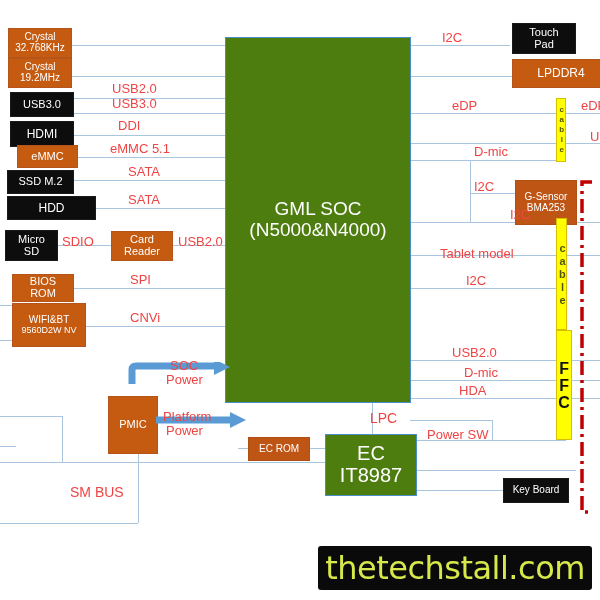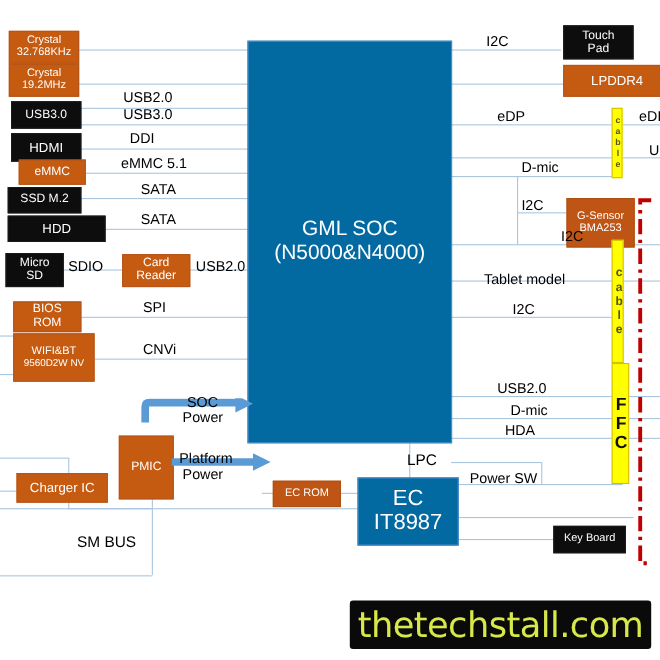--- a/index.html
+++ b/index.html
@@ -22,25 +22,25 @@
     justify-content:center;
     text-align:center;
     line-height:1.08;
     color:#ffffff;
     overflow:hidden;
   }
   .box .l2{display:block;}
   .blk{background:#0d0d0d;border:1px solid #1a1a1a;}
   .org{background:#c55a11;border:1px solid #b5551b;}
   .org2{background:#bf5515;border:1px solid #b04f13;}
-  .blu{background:#0369a1;border:1px solid #4a8ec9;text-align:center;}
+  .blu{background:#4d7c0f;border:1px solid #4a8ec9;text-align:center;}
   .ylw{background:#ffff00;border:1px solid #d6c000;color:#4a4a00;}
   .lbl{
     position:absolute;
-    color:#000000;
+    color:#ef4444;
     white-space:nowrap;
     line-height:1.05;
     text-align:right;
   }
   .vline, .hline{position:absolute;background:#a9c6de;}
   .hline{height:1px;}
   .vline{width:1px;}
   .cable{
     writing-mode:vertical-rl;
     text-orientation:upright;
@@ -181,23 +181,20 @@
     <span class="l2">ROM</span>
   </div>
   <div class="box org" style="left:12px;top:303px;width:74px;height:44px;font-size:10px;">
     <span>WIFI&amp;BT</span>
     <span class="l2" style="font-size:9px;">9560D2W NV</span>
   </div>
 
   <div class="box org" style="left:108px;top:396px;width:50px;height:58px;font-size:11px;">
     <span>PMIC</span>
   </div>
-  <div class="box org" style="left:15px;top:430px;width:83px;height:27px;font-size:12px;">
-    <span>Charger IC</span>
-  </div>
   <div class="box org2" style="left:248px;top:437px;width:62px;height:24px;font-size:10px;">
     <span>EC ROM</span>
   </div>
 
   <div class="box blk" style="left:512px;top:23px;width:64px;height:31px;font-size:11px;">
     <span>Touch</span>
     <span class="l2">Pad</span>
   </div>
   <div class="box org" style="left:512px;top:59px;width:98px;height:29px;font-size:12px;">
     <span>LPDDR4</span>

